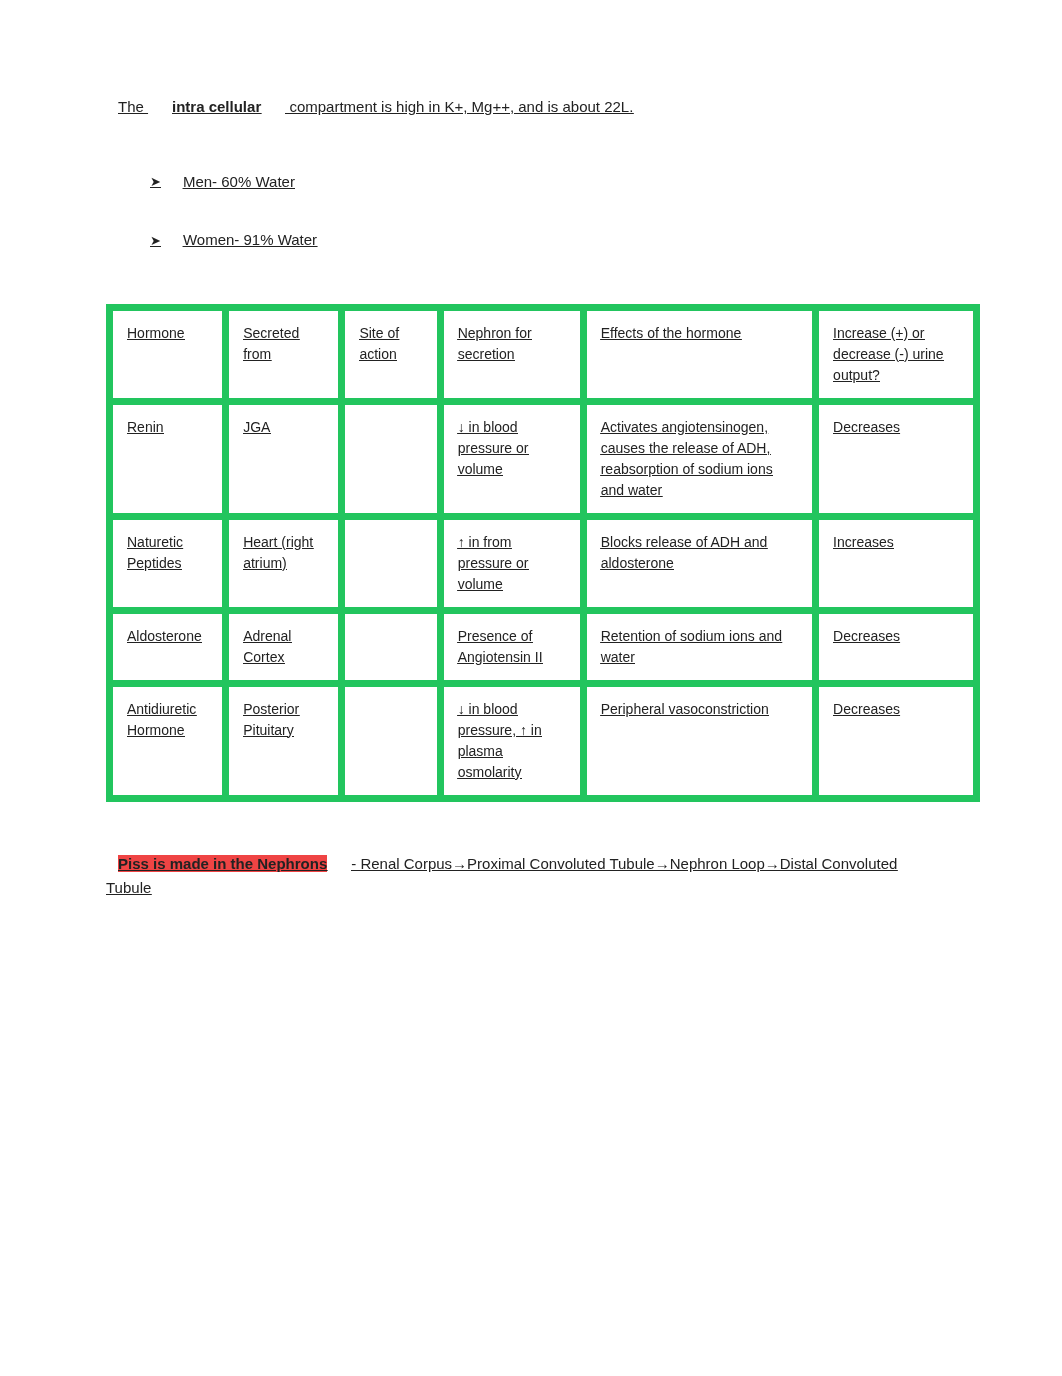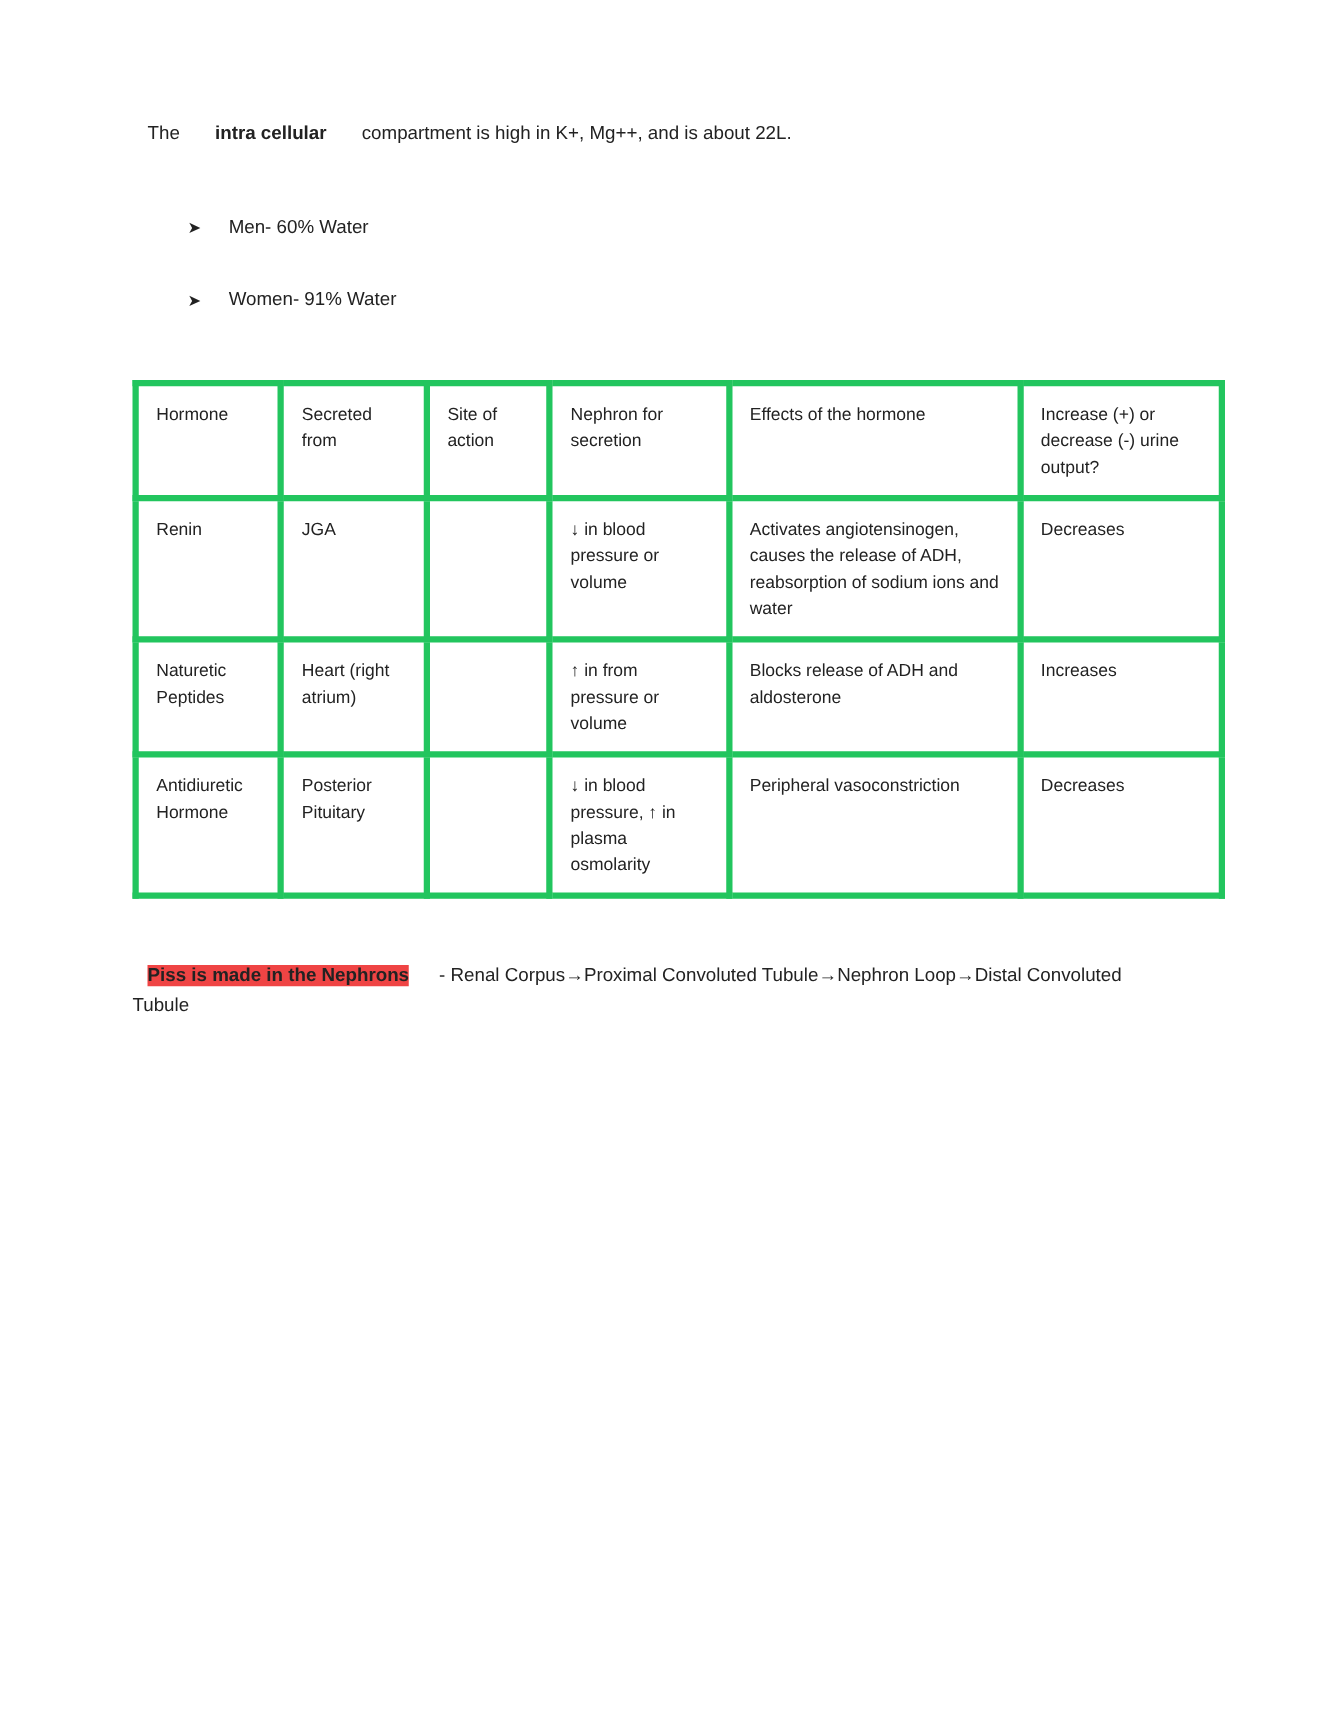--- a/index.html
+++ b/index.html
@@ -1,15 +1,15 @@
 <!DOCTYPE html>
 <html><head>
   <meta charset="utf-8">
   <style>
-    * { box-sizing: border-box; margin: 12px; padding: 0; }
+    * { box-sizing: border-box; margin: 12px; padding: 0; text-decoration: underline; }
     body {
       font-family: Arial, sans-serif;
       font-size: 15px;
       background: #fff;
       color: #222;
       padding: 60px 70px;
       max-width: 1062px;
       line-height: 1.5;
     }
     .intro-text {
@@ -42,21 +42,21 @@
       margin-right: 10px;
       font-size: 13px;
     }
     table {
       width: 100%;
       border-collapse: collapse;
       margin-bottom: 50px;
       font-size: 14px;
     }
     table td, table th {
-      border: 5px solid #22c55e;
+      border: 7px solid #22c55e;
       padding: 12px 14px;
       vertical-align: top;
     }
     thead td {
       font-weight: normal;
       background: #fff;
       font-size: 14px;
     }
     tbody tr td {
       font-size: 14px;
@@ -116,20 +116,28 @@
       </tr>
       <tr>
         <td>Naturetic Peptides</td>
         <td>Heart (right atrium)</td>
         <td></td>
         <td>↑ in from pressure or volume</td>
         <td>Blocks release of ADH and aldosterone</td>
         <td>Increases</td>
       </tr>
       <tr>
+        <td>Aldosterone</td>
+        <td>Adrenal Cortex</td>
+        <td></td>
+        <td>Presence of Angiotensin II</td>
+        <td>Retention of sodium ions and water</td>
+        <td>Decreases</td>
+      </tr>
+      <tr>
         <td>Antidiuretic Hormone</td>
         <td>Posterior Pituitary</td>
         <td></td>
         <td>↓ in blood pressure, ↑ in plasma osmolarity</td>
         <td>Peripheral vasoconstriction</td>
         <td>Decreases</td>
       </tr>
     </tbody>
 </table>
 

